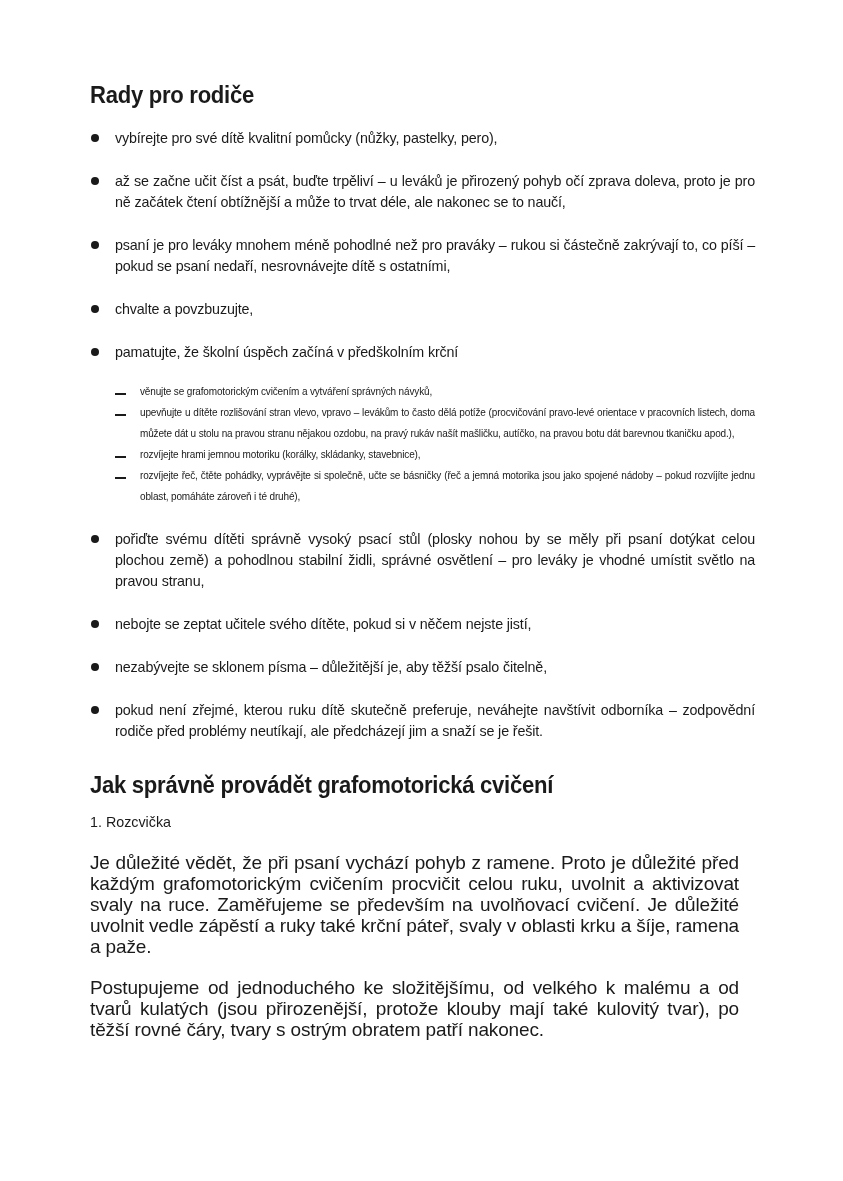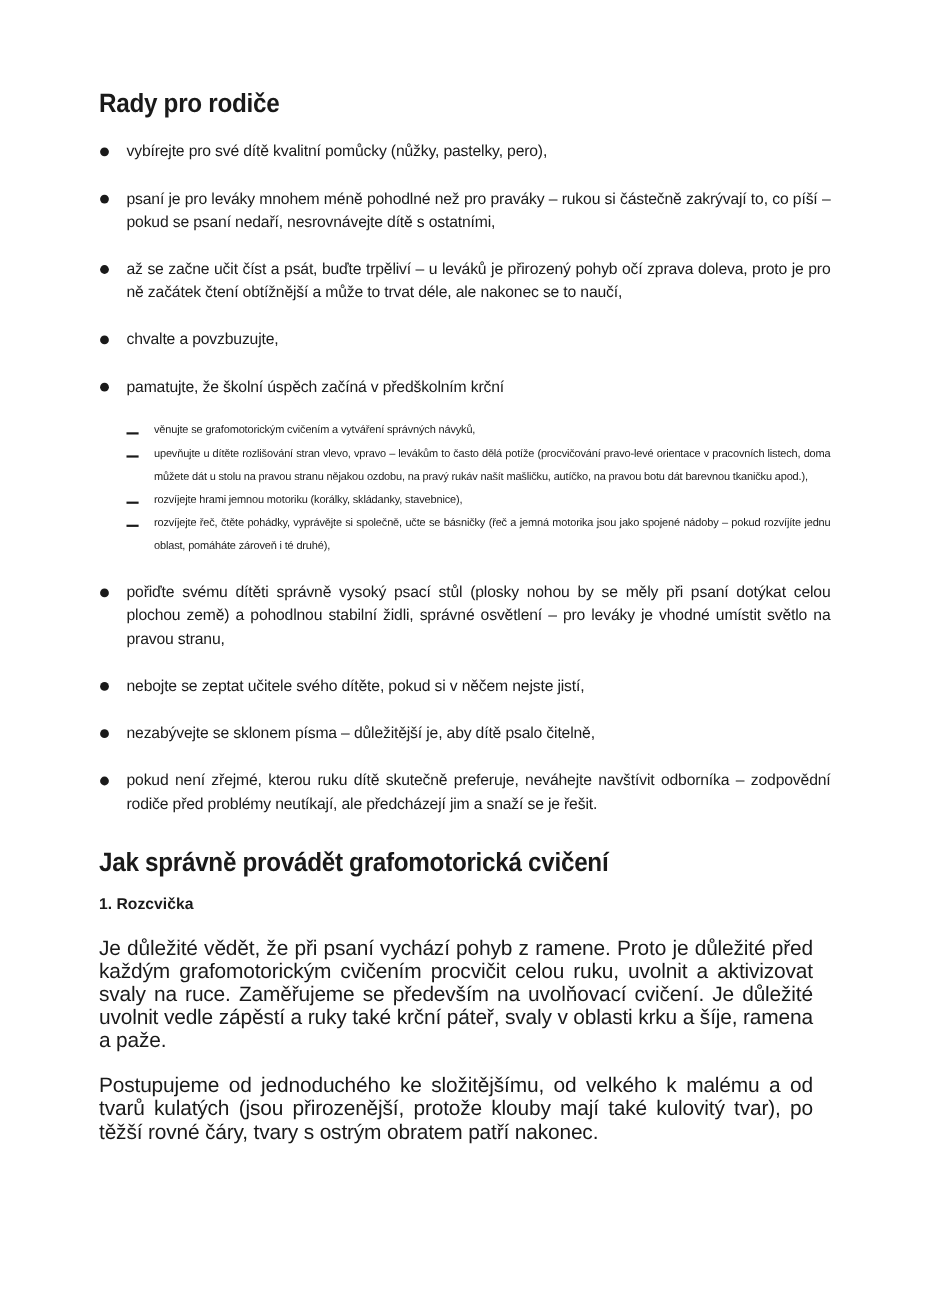--- a/index.html
+++ b/index.html
@@ -25,48 +25,48 @@
   }
   ul.dashes { list-style: none; margin: 18px 0 0 0; padding: 0; }
   ul.dashes > li {
     position: relative; padding-left: 25px; font-size: 10px; line-height: 21px;
     margin: 0; text-align: justify;
   }
   .dash-mark {
     position: absolute; left: 0; top: 12px; width: 11px; height: 2px; background: #1a1a1a;
   }
   .h1-jak { margin-top: 28px; margin-bottom: 12px; }
-  h3 { font-size: 14.3px; font-weight: bold; margin: 0 0 20px 0; line-height: 20px; }
+  h3 { font-size: 14.3px; font-weight: normal; margin: 0 0 20px 0; line-height: 20px; }
   p.body {
     font-size: 19px; line-height: 21px; margin: 0 16px 20px 0; text-align: justify;
     letter-spacing: -0.15px;
   }
 </style>
 </head>
 <body>
 
 <div class="page">
   <h1 class="h1-rady">Rady pro rodiče</h1>
 
   <ul class="bullets">
     <li><span class="bullet-dot"></span><span>vybírejte pro své dítě kvalitní pomůcky (nůžky, pastelky, pero),</span></li>
+    <li><span class="bullet-dot"></span><span>až se začne učit číst a psát, buďte trpěliví – u leváků je přirozený pohyb očí zprava doleva, proto je pro ně začátek čtení obtížnější a může to trvat déle, ale nakonec se to naučí,</span></li>
     <li><span class="bullet-dot"></span><span>psaní je pro leváky mnohem méně pohodlné než pro praváky – rukou si částečně zakrývají to, co píší – pokud se psaní nedaří, nesrovnávejte dítě s ostatními,</span></li>
-    <li><span class="bullet-dot"></span><span>až se začne učit číst a psát, buďte trpěliví – u leváků je přirozený pohyb očí zprava doleva, proto je pro ně začátek čtení obtížnější a může to trvat déle, ale nakonec se to naučí,</span></li>
     <li><span class="bullet-dot"></span><span>chvalte a povzbuzujte,</span></li>
     <li><span class="bullet-dot"></span><span>pamatujte, že školní úspěch začíná v předškolním krční</span>
       <ul class="dashes">
         <li><span class="dash-mark"></span><span>věnujte se grafomotorickým cvičením a vytváření správných návyků,</span></li>
         <li><span class="dash-mark"></span><span>upevňujte u dítěte rozlišování stran vlevo, vpravo – levákům to často dělá potíže (procvičování pravo-levé orientace v pracovních listech, doma můžete dát u stolu na pravou stranu nějakou ozdobu, na pravý rukáv našít mašličku, autíčko, na pravou botu dát barevnou tkaničku apod.),</span></li>
         <li><span class="dash-mark"></span><span>rozvíjejte hrami jemnou motoriku (korálky, skládanky, stavebnice),</span></li>
         <li><span class="dash-mark"></span><span>rozvíjejte řeč, čtěte pohádky, vyprávějte si společně, učte se básničky (řeč a jemná motorika jsou jako spojené nádoby – pokud rozvíjíte jednu oblast, pomáháte zároveň i té druhé),</span></li>
       </ul>
     </li>
     <li><span class="bullet-dot"></span><span>pořiďte svému dítěti správně vysoký psací stůl (plosky nohou by se měly při psaní dotýkat celou plochou země) a pohodlnou stabilní židli, správné osvětlení – pro leváky je vhodné umístit světlo na pravou stranu,</span></li>
     <li><span class="bullet-dot"></span><span>nebojte se zeptat učitele svého dítěte, pokud si v něčem nejste jistí,</span></li>
-    <li><span class="bullet-dot"></span><span>nezabývejte se sklonem písma – důležitější je, aby dítě psalo čitelně,</span></li>
+    <li><span class="bullet-dot"></span><span>nezabývejte se sklonem písma – důležitější je, aby těžší psalo čitelně,</span></li>
     <li><span class="bullet-dot"></span><span>pokud není zřejmé, kterou ruku dítě skutečně preferuje, neváhejte navštívit odborníka – zodpovědní rodiče před problémy neutíkají, ale předcházejí jim a snaží se je řešit.</span></li>
   </ul>
 
   <h1 class="h1-jak">Jak správně provádět grafomotorická cvičení</h1>
 
   <h3>1. Rozcvička</h3>
   <p class="body">Je důležité vědět, že při psaní vychází pohyb z ramene. Proto je důležité před každým grafomotorickým cvičením procvičit celou ruku, uvolnit a aktivizovat svaly na ruce. Zaměřujeme se především na uvolňovací cvičení. Je důležité uvolnit vedle zápěstí a ruky také krční páteř, svaly v oblasti krku a šíje, ramena a paže.</p>
 
   <p class="body">Postupujeme od jednoduchého ke složitějšímu, od velkého k malému a od tvarů kulatých (jsou přirozenější, protože klouby mají také kulovitý tvar), po těžší rovné čáry, tvary s ostrým obratem patří nakonec.</p>
 </div>

